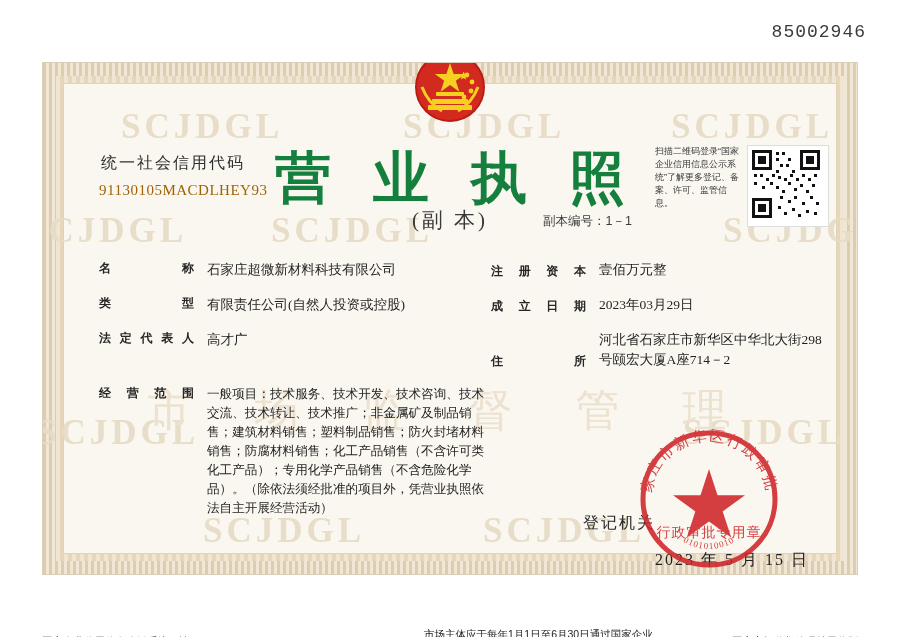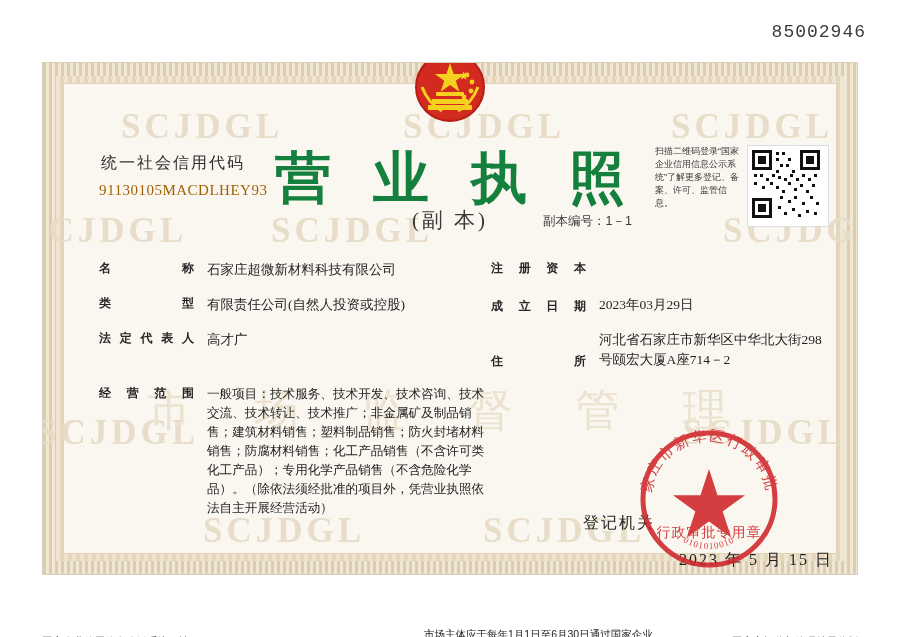--- a/index.html
+++ b/index.html
@@ -223,21 +223,20 @@
     color:#262626;
   }
   .date-row{
     position:absolute;
     left:612px;top:487px;
     z-index:4;
     font-family:"Liberation Serif", serif;
     font-size:16px;
     color:#1f1f1f;
     letter-spacing:2px;
-    margin-left:24px;
   }
 
   
   .seal{
     position:absolute;
     left:592px;top:362px;
     width:148px;height:148px;
     z-index:6;
     opacity:.88;
   }
@@ -368,20 +367,21 @@
 
     <div class="fields">
 
       <div class="row">
         <div class="col-l">
           <div class="lbl">名称</div>
           <div class="val">石家庄超微新材料科技有限公司</div>
         </div>
         <div class="col-r">
           <div class="lbl">注册资本</div>
+          <div class="val">壹佰万元整</div>
         </div>
       </div>
 
       <div class="row">
         <div class="col-l">
           <div class="lbl">类型</div>
           <div class="val">有限责任公司(自然人投资或控股)</div>
         </div>
         <div class="col-r">
           <div class="lbl">成立日期</div>

